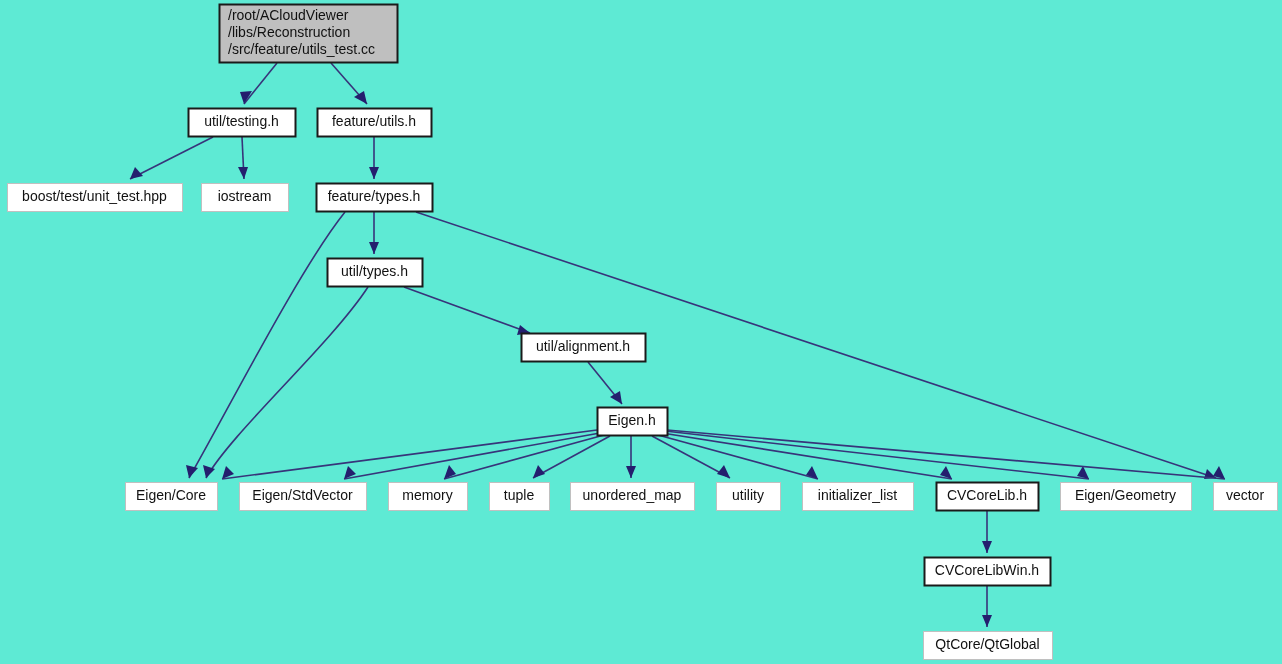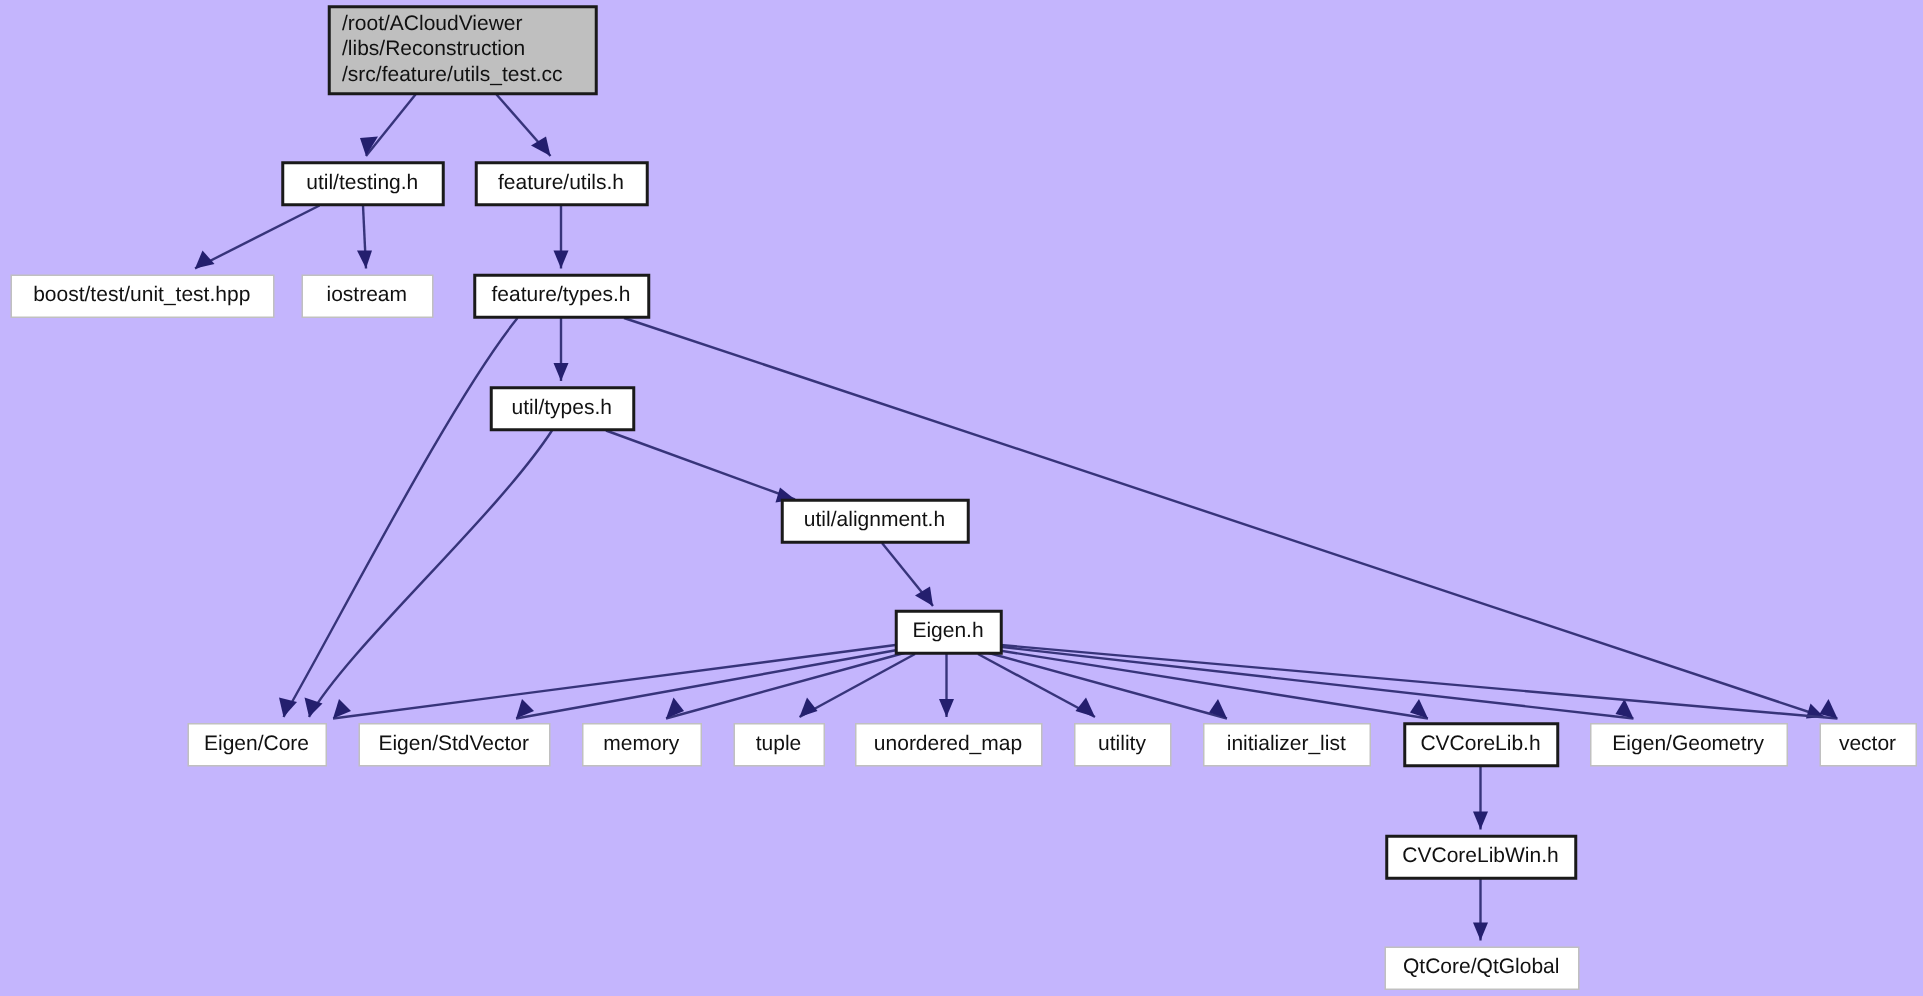--- a/index.html
+++ b/index.html
@@ -4,21 +4,21 @@
 <style>
   html, body {
     margin: 0;
     padding: 0;
     background: #ffffff;
   }
   #graph-root {
     position: relative;
     width: 1282px;
     height: 664px;
-    background: #c4b5fd;
+    background: #5eead4;
     overflow: hidden;
     font-family: "Liberation Sans", sans-serif;
   }
   svg#graph-canvas {
     position: absolute;
     top: 0;
     left: 0;
     width: 1282px;
     height: 664px;
     display: block;

